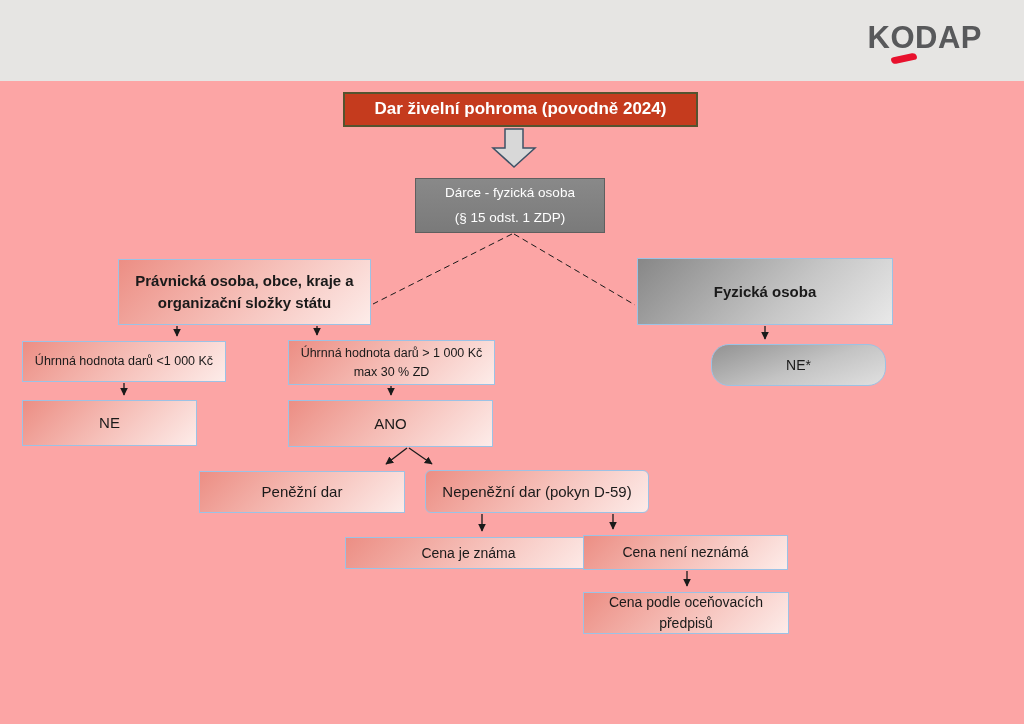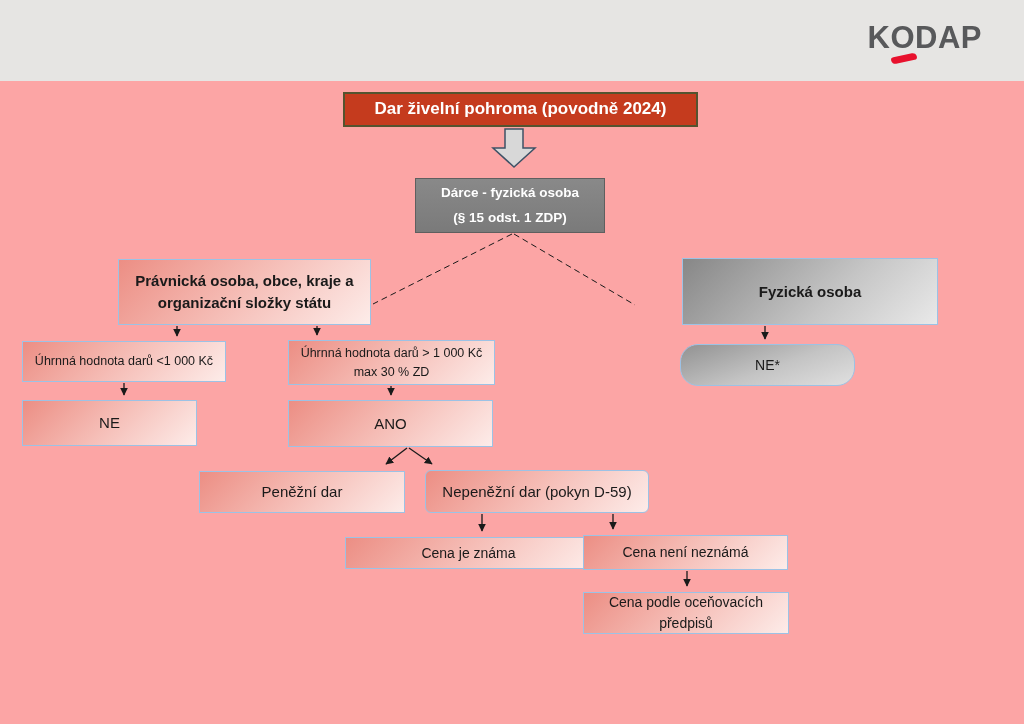--- a/index.html
+++ b/index.html
@@ -41,21 +41,21 @@
     background:linear-gradient(135deg, #878787 0%, #c6c6c6 60%, #e9e9e9 100%);
     border:1px solid #9cc2e5;
   }
   .graybox2 {
     background:linear-gradient(160deg, #929292 0%, #c4c4c4 55%, #e0e0e0 100%);
     border:1px solid #9cc2e5;
   }
   .darkgray {
     background:linear-gradient(180deg, #898989 0%, #7a7a7a 100%);
     border:1px solid #5f5f5f;
-    color:#ffffff; font-weight:bold; font-size:13.5px; line-height:1.8;
+    color:#ffffff; font-weight:normal; font-size:13.5px; line-height:1.8;
   }
   .bold15 { font-weight:bold; font-size:15px; }
   .reg125 { font-size:12.5px; }
   .reg14  { font-size:14px; }
   .reg15  { font-size:15px; }
   .svg-layer { position:absolute; left:0; top:0; pointer-events:none; }
   .footer {
     position:absolute; left:85px; top:652px; font-size:10px; line-height:14px;
     color:#1a1a1a;
   }
@@ -106,42 +106,42 @@
   <div class="node darkgray" style="left:415px; top:178px; width:190px; height:55px;">
     <div>Dárce - fyzická osoba</div>
     <div>(§ 15 odst. 1 ZDP)</div>
   </div>
 
   <div class="node pink bold15" style="left:118px; top:259px; width:253px; height:66px;">
     <div>Právnická osoba, obce, kraje a</div>
     <div>organizační složky státu</div>
   </div>
 
-  <div class="node graybox bold15" style="left:637px; top:258px; width:256px; height:67px;margin-left:45px;">
+  <div class="node graybox bold15" style="left:637px; top:258px; width:256px; height:67px;">
     <div>Fyzická osoba</div>
   </div>
 
   <div class="node pink reg125" style="left:22px; top:341px; width:204px; height:41px;">
     <div>Úhrnná hodnota darů &lt;1 000 Kč</div>
   </div>
 
   <div class="node pink reg125" style="left:288px; top:340px; width:207px; height:45px;">
     <div>Úhrnná hodnota darů  &gt; 1 000 Kč</div>
     <div>max 30 % ZD</div>
   </div>
 
   <div class="node pink reg15" style="left:22px; top:400px; width:175px; height:46px;">
     <div>NE</div>
   </div>
 
   <div class="node pink reg15" style="left:288px; top:400px; width:205px; height:47px;">
     <div>ANO</div>
   </div>
 
-  <div class="node graybox2 reg14" style="left:680px; top:344px; width:175px; height:42px;border-radius:18px;">
+  <div class="node graybox2 reg14" style="left:711px; top:344px; width:175px; height:42px;border-radius:18px;">
     <div>NE*</div>
   </div>
 
   <div class="node pink reg15" style="left:199px; top:471px; width:206px; height:42px;">
     <div>Peněžní dar</div>
   </div>
 
   <div class="node pink reg15" style="left:425px; top:470px; width:224px; height:43px;border-radius:6px;">
     <div>Nepeněžní dar (pokyn D-59)</div>
   </div>

